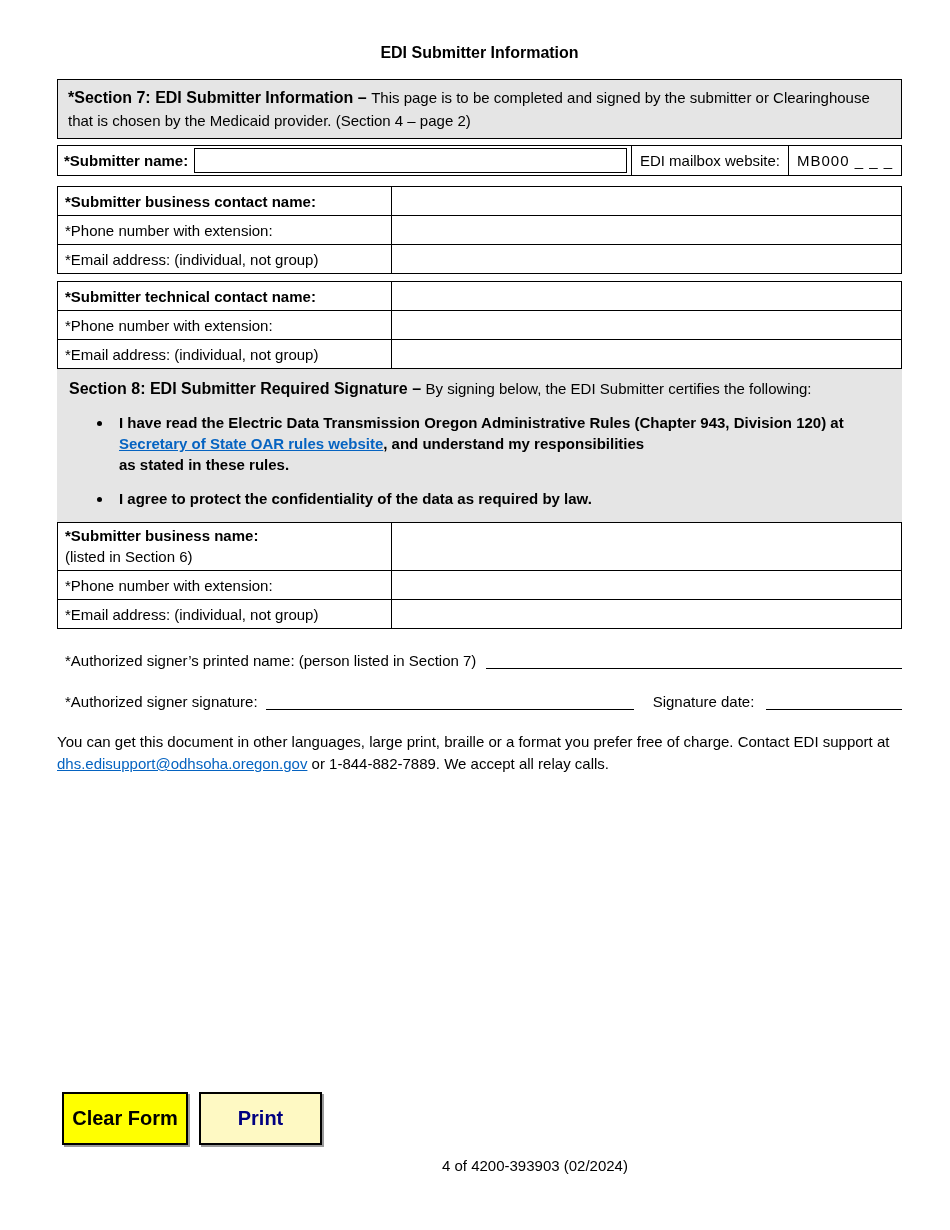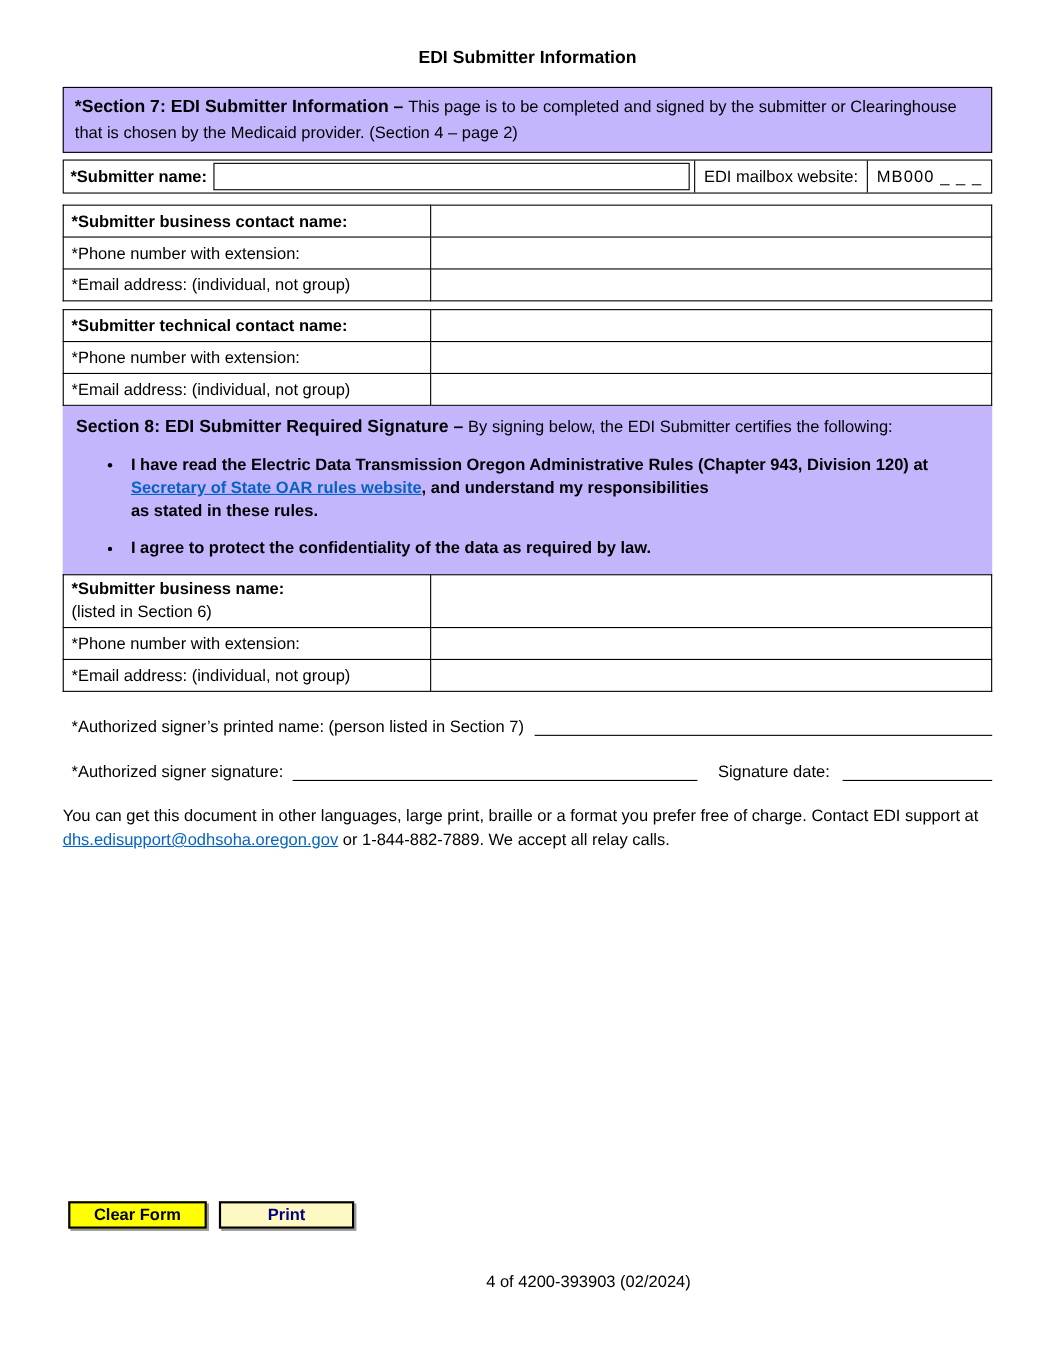--- a/index.html
+++ b/index.html
@@ -9,21 +9,21 @@
     color:#000000;
     font-family:"Liberation Sans", sans-serif;
     font-size:15px;
     position:relative;
     overflow:hidden;
   }
   .page { padding:44px 48px 0 57px; }
 
   .title { text-align:center; font-size:16px; font-weight:bold; margin-bottom:17px; }
 
-  .shaded { background:#c4b5fd; }
+  .shaded { background:#e5e5e5; }
   .sec-header { border:1px solid #000; padding:7px 10px; line-height:1.42; margin-bottom:6px; }
   .hb { font-weight:bold; font-size:16px; }
   .bold { font-weight:bold; }
 
   
   .sub-row { display:flex; align-items:stretch; border:1px solid #000; height:31px; margin-bottom:10px; }
   .sub-left { flex:1; display:flex; align-items:center; padding:0 4px 0 6px; }
   .sub-label { font-weight:bold; white-space:nowrap; margin-right:6px; }
   .sub-input { flex:1; height:25px; border:1px solid #000; font:inherit; padding:0 5px; outline:none; background:#fff; }
   .cell-div { border-left:1px solid #000; display:flex; align-items:center; padding:0 8px; white-space:nowrap; }
@@ -51,22 +51,22 @@
   .pn-line { flex:1; margin-left:10px; }
   .sig-row { display:flex; align-items:flex-end; margin-top:22px; padding-left:8px; }
   .sig-line1 { width:368px; margin-left:8px; }
   .date-label { margin-left:19px; white-space:nowrap; }
   .sig-line2 { flex:1; margin-left:12px; }
 
   .help { margin-top:21px; line-height:1.45; }
 
   
   .buttons { position:absolute; left:62px; top:1092px; display:flex; }
-  .btn { height:25px; display:flex; align-items:center; justify-content:center;
-         font-weight:bold; font-size:15px; font-family:inherit;
+  .btn { height:53px; display:flex; align-items:center; justify-content:center;
+         font-weight:bold; font-size:20px; font-family:inherit;
          border:2px solid #000; cursor:pointer; box-shadow:2px 2px 0 #9a9a9a; }
   .btn-clear { width:126px; background:#ffff00; color:#000; }
   .btn-print { width:123px; background:#fef9c3; color:#000080; margin-left:11px; }
 
   
   .footer { position:absolute; left:57px; right:48px; top:1157px; display:flex; align-items:baseline; }
   .footer .fl { flex:1; text-align:left; }
   .footer .fc { flex:1; text-align:right; }
   .footer .fr { flex:1; }
 </style>

